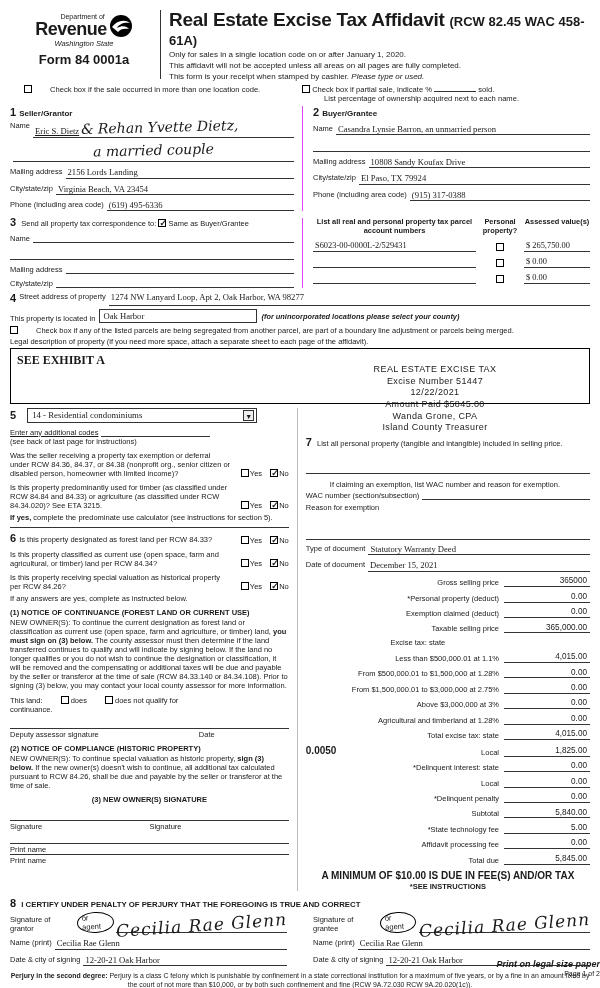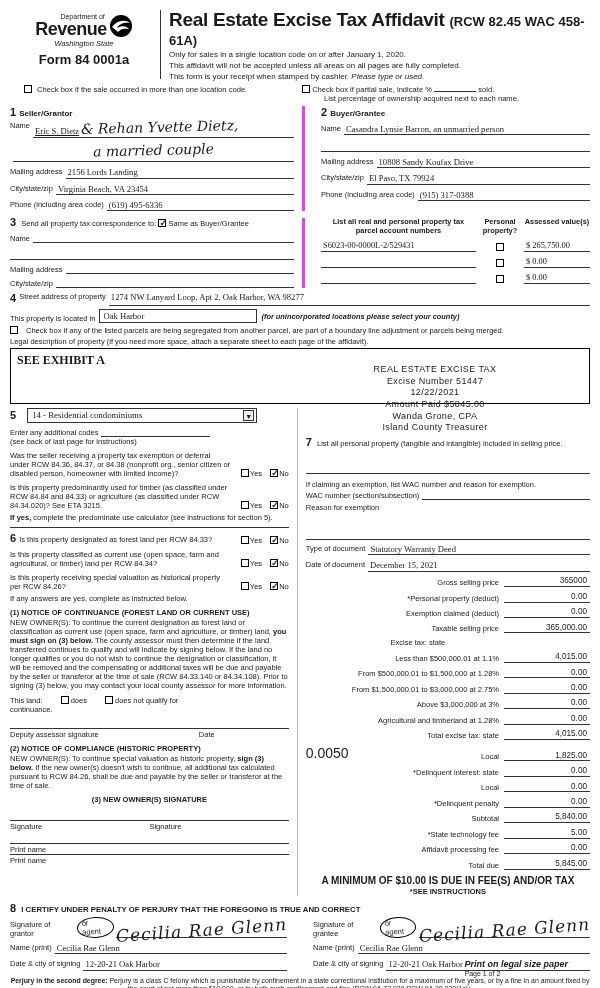--- a/index.html
+++ b/index.html
@@ -27,53 +27,53 @@
   .titleblk { flex:1; padding-top:2px; }
   .title { font-size:19px; font-weight:bold; line-height:1; letter-spacing:-0.3px; }
   .title .ref { font-size:13px; font-weight:bold; letter-spacing:0; }
   .subline { font-size:8px; margin-top:1.5px; }
 
   
   .cb { display:inline-block; width:8px; height:8px; border:1.2px solid #000; position:relative; vertical-align:-1px; flex:none; background:#fff; }
   .cb.checked::after { content:"\2713"; position:absolute; left:0px; top:-2px; font-size:9px; font-weight:bold; }
 
   .checksrow { display:flex; margin-top:4px; font-size:7.6px; }
-  .checksrow .left { width:292px; display:flex; gap:5px; align-items:flex-start; padding-left:14px; }
+  .checksrow .left { width:292px; display:flex; gap:18px; align-items:flex-start; padding-left:14px; }
   .checksrow .right { flex:1; }
   .blankshort { display:inline-block; width:42px; border-bottom:1px solid #333; height:7px; }
 
   
   .fld { display:flex; margin-top:5px; }
   .fld .lbl { white-space:nowrap; }
   .fill { flex:1; border-bottom:1px solid #333; margin-left:3px; padding:0 2px; font-family:"Liberation Serif", serif; font-size:8.6px; min-height:9px; position:relative; }
 
   .cols { display:flex; margin-top:2px; }
   .colL { width:292px; padding-right:8px; }
-  .colR { flex:1; border-left:3px solid #d946ef; padding-left:16px; }
+  .colR { flex:1; border-left:1px solid #d946ef; padding-left:10px; }
 
   .secnum { font-size:11px; font-weight:bold; margin-right:3px; }
   .sechead { font-size:8px; font-weight:bold; }
 
   .hand { font-family:"DejaVu Serif", serif; font-style:italic; font-size:14px; white-space:nowrap; transform:rotate(-1.5deg); display:inline-block; position:relative; top:-2px; }
 
   
   .ptable { margin-top:2px; }
   .phead { display:flex; font-weight:bold; text-align:center; font-size:7.4px; }
   .phead .c1 { flex:1;text-align:center; } .phead .c2 { width:48px; } .phead .c3 { width:66px; }
   .prow { display:flex; align-items:flex-end; margin-top:5px; }
   .prow .pnum { flex:1; border-bottom:1px solid #333; font-size:8.4px; padding:0 2px; min-height:9px; }
   .prow .pcb { width:48px; text-align:center; }
   .prow .pval { width:66px; border-bottom:1px solid #333; font-size:8.4px; padding:0 2px; min-height:9px; }
 
   
   .s4 { margin-top:4px; }
   .inline-row { display:flex; align-items:flex-end; }
   .locbox { width:158px; border:1px solid #333; font-family:"Liberation Serif", serif; font-size:8.6px; padding:1px 3px; margin:0 4px; }
   .locnote { font-style:italic; font-weight:bold; font-size:7.4px; padding-bottom:1px; }
-  .ckline { display:flex; gap:8px; margin-top:3px; align-items:flex-start; }
+  .ckline { display:flex; gap:18px; margin-top:3px; align-items:flex-start; }
 
   .legalwrap { position:relative; margin-top:2px; }
   .legalbox { border:1.6px solid #000; height:56px; padding:4px 6px; }
   .exhibit { font-family:"Liberation Serif", serif; font-weight:bold; font-size:12px; }
   .stamp { position:absolute; left:290px; top:16px; width:270px; text-align:center; font-size:9px; line-height:1.3; letter-spacing:0.4px; color:#222; z-index:5; }
 
   
   .cols2 { display:flex; margin-top:4px; }
   .c5 { width:292px; padding-right:8px; border-right:1px solid #bbb; }
   .c7 { flex:1; padding-left:8px; position:relative; }
@@ -91,37 +91,37 @@
   .ntitle { font-weight:bold; margin-top:5px; }
   .center { text-align:center; }
 
   .landrow { display:flex; margin-top:6px; gap:18px; }
   .siglines { display:flex; margin-top:14px; }
   .sigl { flex:1; border-top:1px solid #333; padding-top:1px; }
   .sigl.date { flex:0 0 90px; }
 
   
   .mrow { display:flex; align-items:flex-end; margin-top:4.6px; }
-  .mpre { width:46px; font-size:14px; }
+  .mpre { width:46px; font-size:10px;font-weight:bold; }
   .mlbl { flex:1; text-align:right; padding-right:5px; white-space:nowrap; }
   .mval { width:86px; border-bottom:1px solid #333; text-align:right; padding-right:3px; font-size:8.2px; min-height:9px; }
   .excise-head { text-align:center; margin-top:5px; padding-right:60px; }
 
   
   .s8 { margin-top:6px; }
   .sigcols { display:flex; gap:26px; }
   .sigcol { flex:1; }
   .sigrow { display:flex; align-items:flex-end; position:relative; }
   .oval { border:1.2px solid #000; border-radius:50%; padding:0 4px 1px 4px; display:inline-block; transform:rotate(-3deg); margin-left:2px; }
   .script { font-family:"DejaVu Serif", serif; font-style:italic; font-size:17px; white-space:nowrap; display:inline-block; transform:rotate(-4deg); position:relative; top:3px; letter-spacing:1px; }
   .sigfill { flex:1; border-bottom:1px solid #333; margin-left:2px; text-align:center; overflow:visible; }
 
   .fineprint { font-size:6.9px; text-align:center; margin-top:6px; line-height:1.25; }
   .altprint { font-size:8.2px; text-align:center; margin-top:5px; line-height:1.25; }
-  .printnote { position:absolute; right:32px; bottom:10px; }
+  .printnote { position:absolute; right:0; bottom:10px; text-align:right; }
   .printnote .p1 { font-weight:bold; font-style:italic; font-size:9px; }
   .printnote .p2 { font-size:7px; }
 </style>
 </head>
 <body>
 
 <div class="page">
 
   <div class="header">
     <div class="brand">
@@ -301,21 +301,21 @@
 
   <div class="cols2">
     <div class="c5">
       <div class="selrow">
         <span class="secnum">5</span>
         <span class="selbox">
           <span>14 - Residential condominiums</span>
           <span class="arrow">▼</span>
         </span>
       </div>
-      <div class="fld" style="max-width:200px;">
+      <div class="fld" style="max-width:200px;text-decoration:underline;">
         <span class="lbl">Enter any additional codes</span>
         <span class="fill"></span>
       </div>
       <div>(see back of last page for instructions)</div>
 
       <div class="q">
         <span class="qt">Was the seller receiving a property tax exemption or deferral under RCW 84.36, 84.37, or 84.38 (nonprofit org., senior citizen or disabled person, homeowner with limited income)?</span>
         <span class="yn">
           <span class="cb"></span><span>Yes</span>
           <span class="cb checked"></span><span>No</span>
@@ -385,21 +385,21 @@
     </div>
 
     <div class="c7">
       <div style="padding-top:28px;">
         <span class="secnum">7</span>
         <span>List all personal property (tangible and intangible) included in selling price.</span>
       </div>
       <div class="fld" style="margin-top:16px;">
           <span class="fill" style="margin-left:0;"></span>
         </div>
-      <div class="para" style="margin-top:6px;">If claiming an exemption, list WAC number and reason for exemption.</div>
+      <div class="para" style="margin-top:6px;margin-left:24px;">If claiming an exemption, list WAC number and reason for exemption.</div>
       <div class="fld" style="margin-top:2px;">
         <span class="lbl">WAC number (section/subsection)</span>
         <span class="fill"></span>
       </div>
       <div style="margin-top:3px;">Reason for exemption</div>
       <div style="height:22px;"></div>
       <div class="hr"></div>
       <div class="fld" style="margin-top:2px;">
         <span class="lbl">Type of document</span>
         <span class="fill">Statutory Warranty Deed</span>

